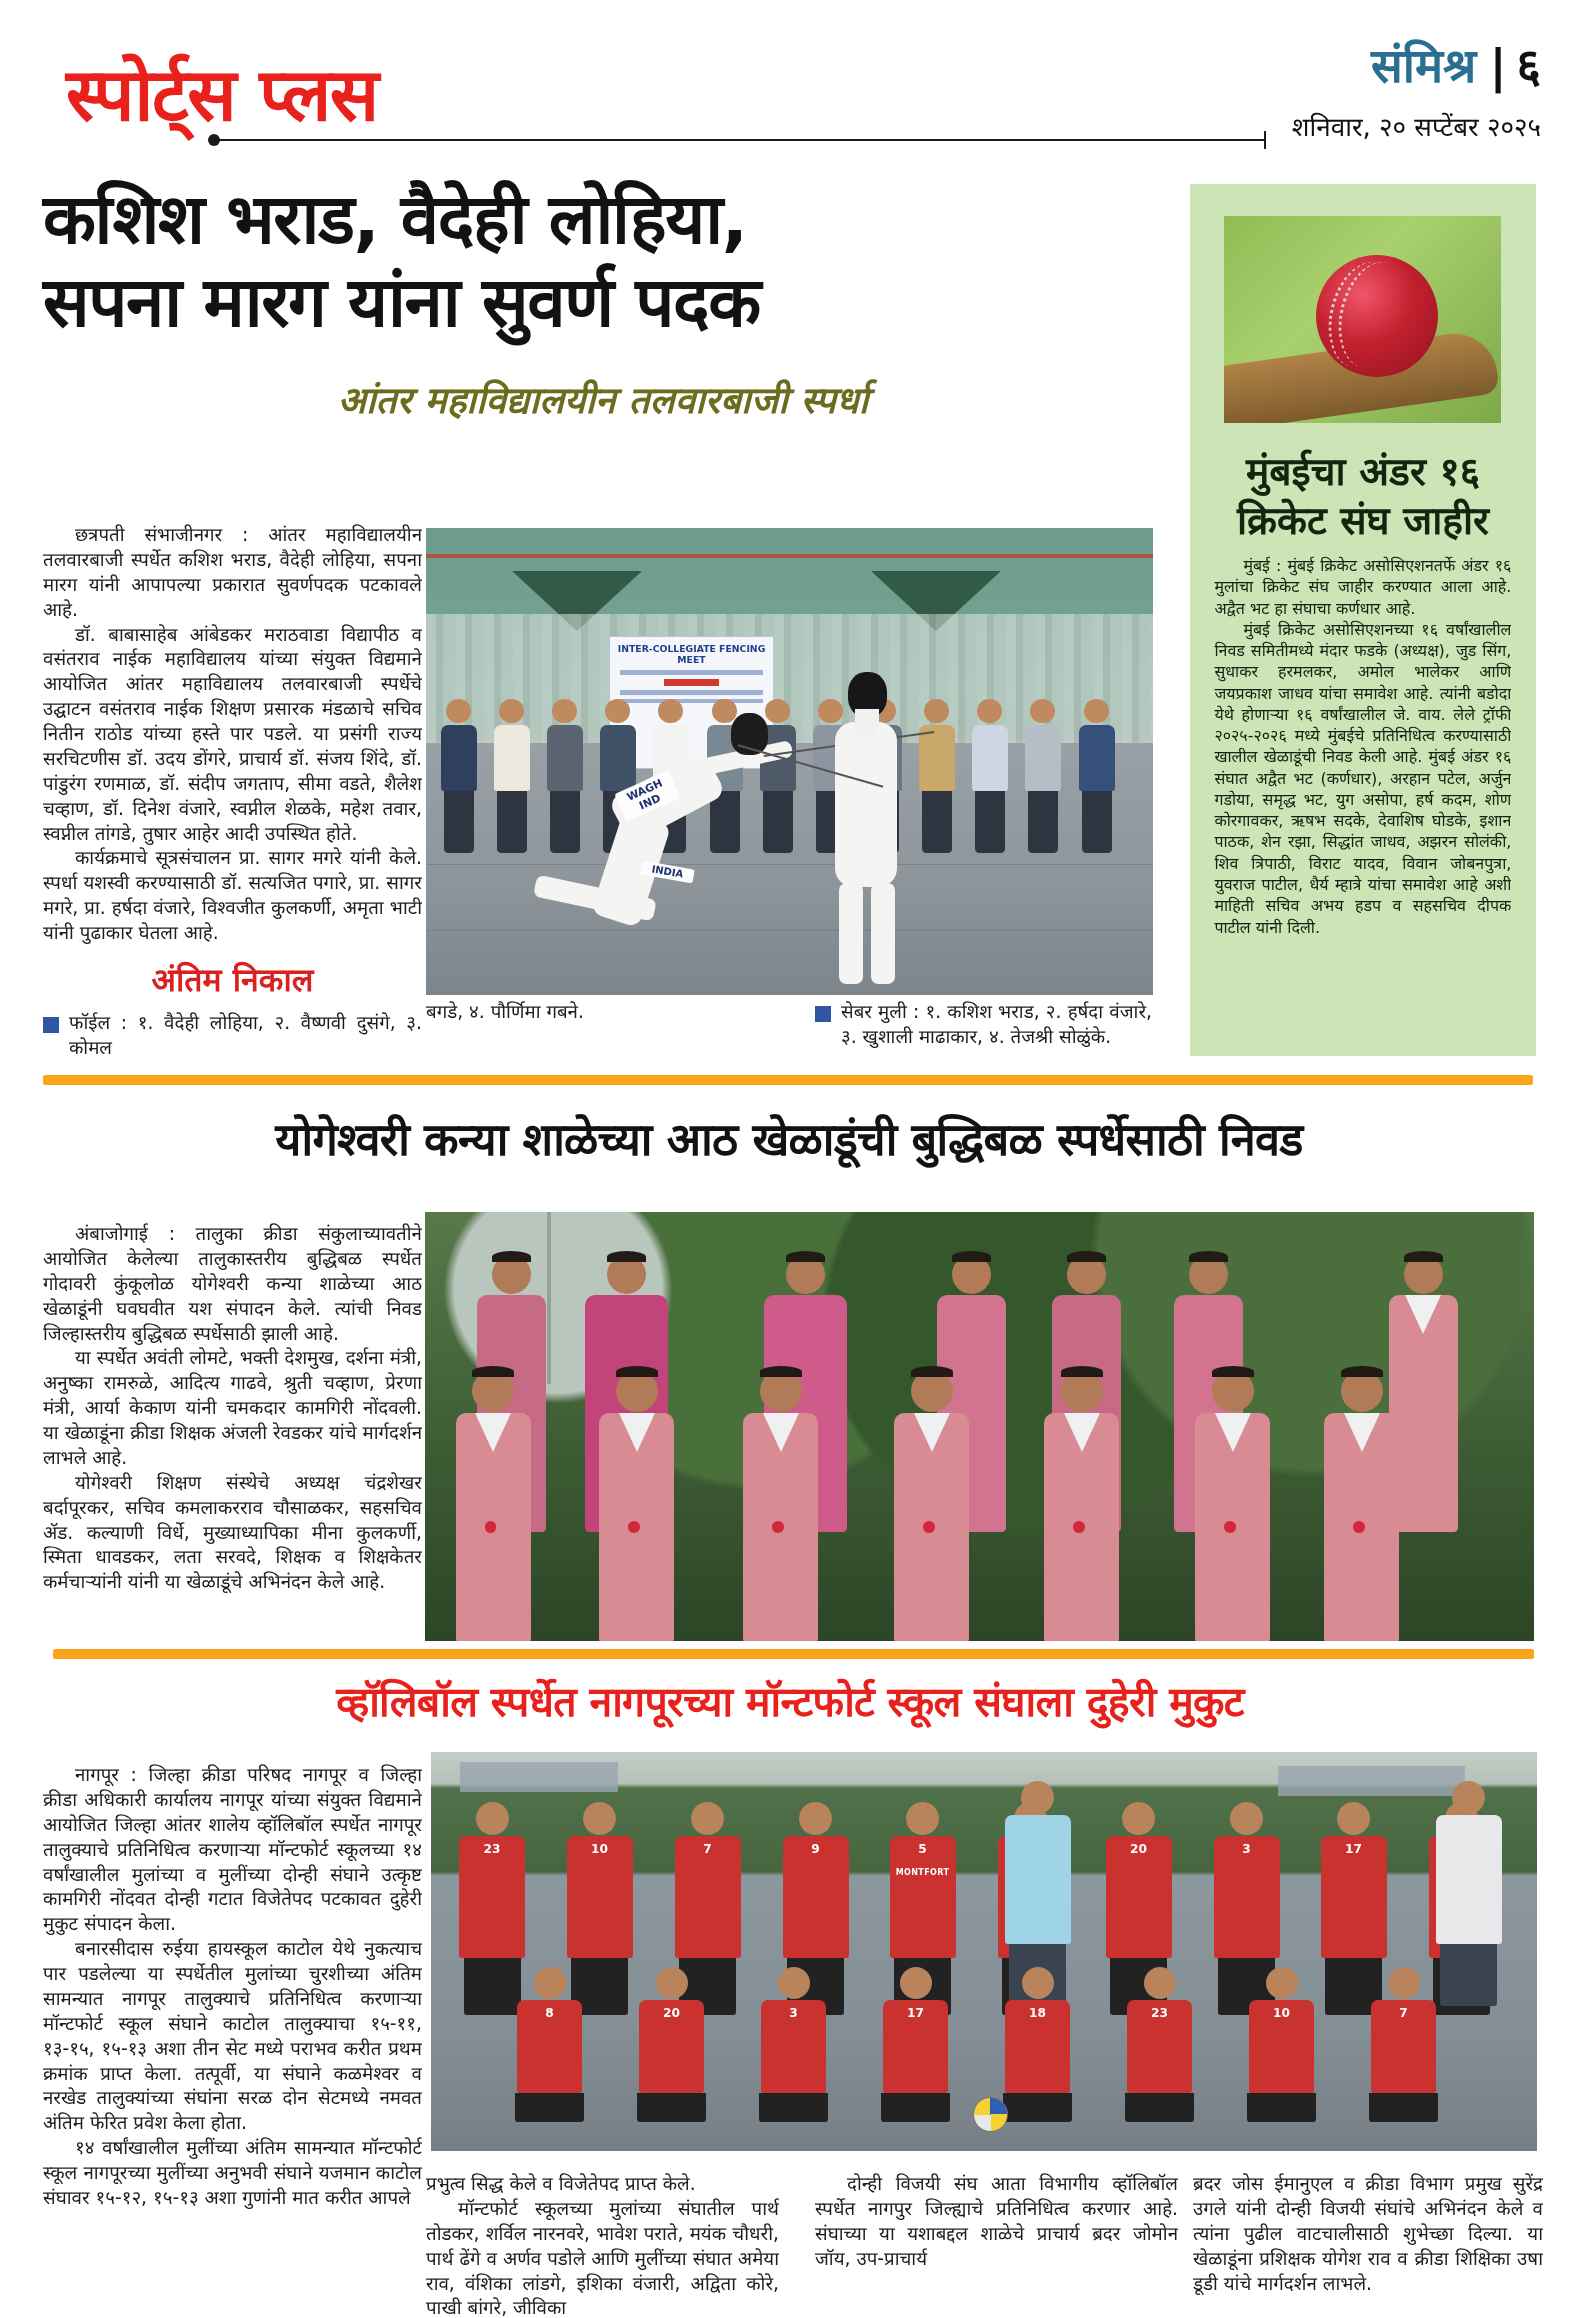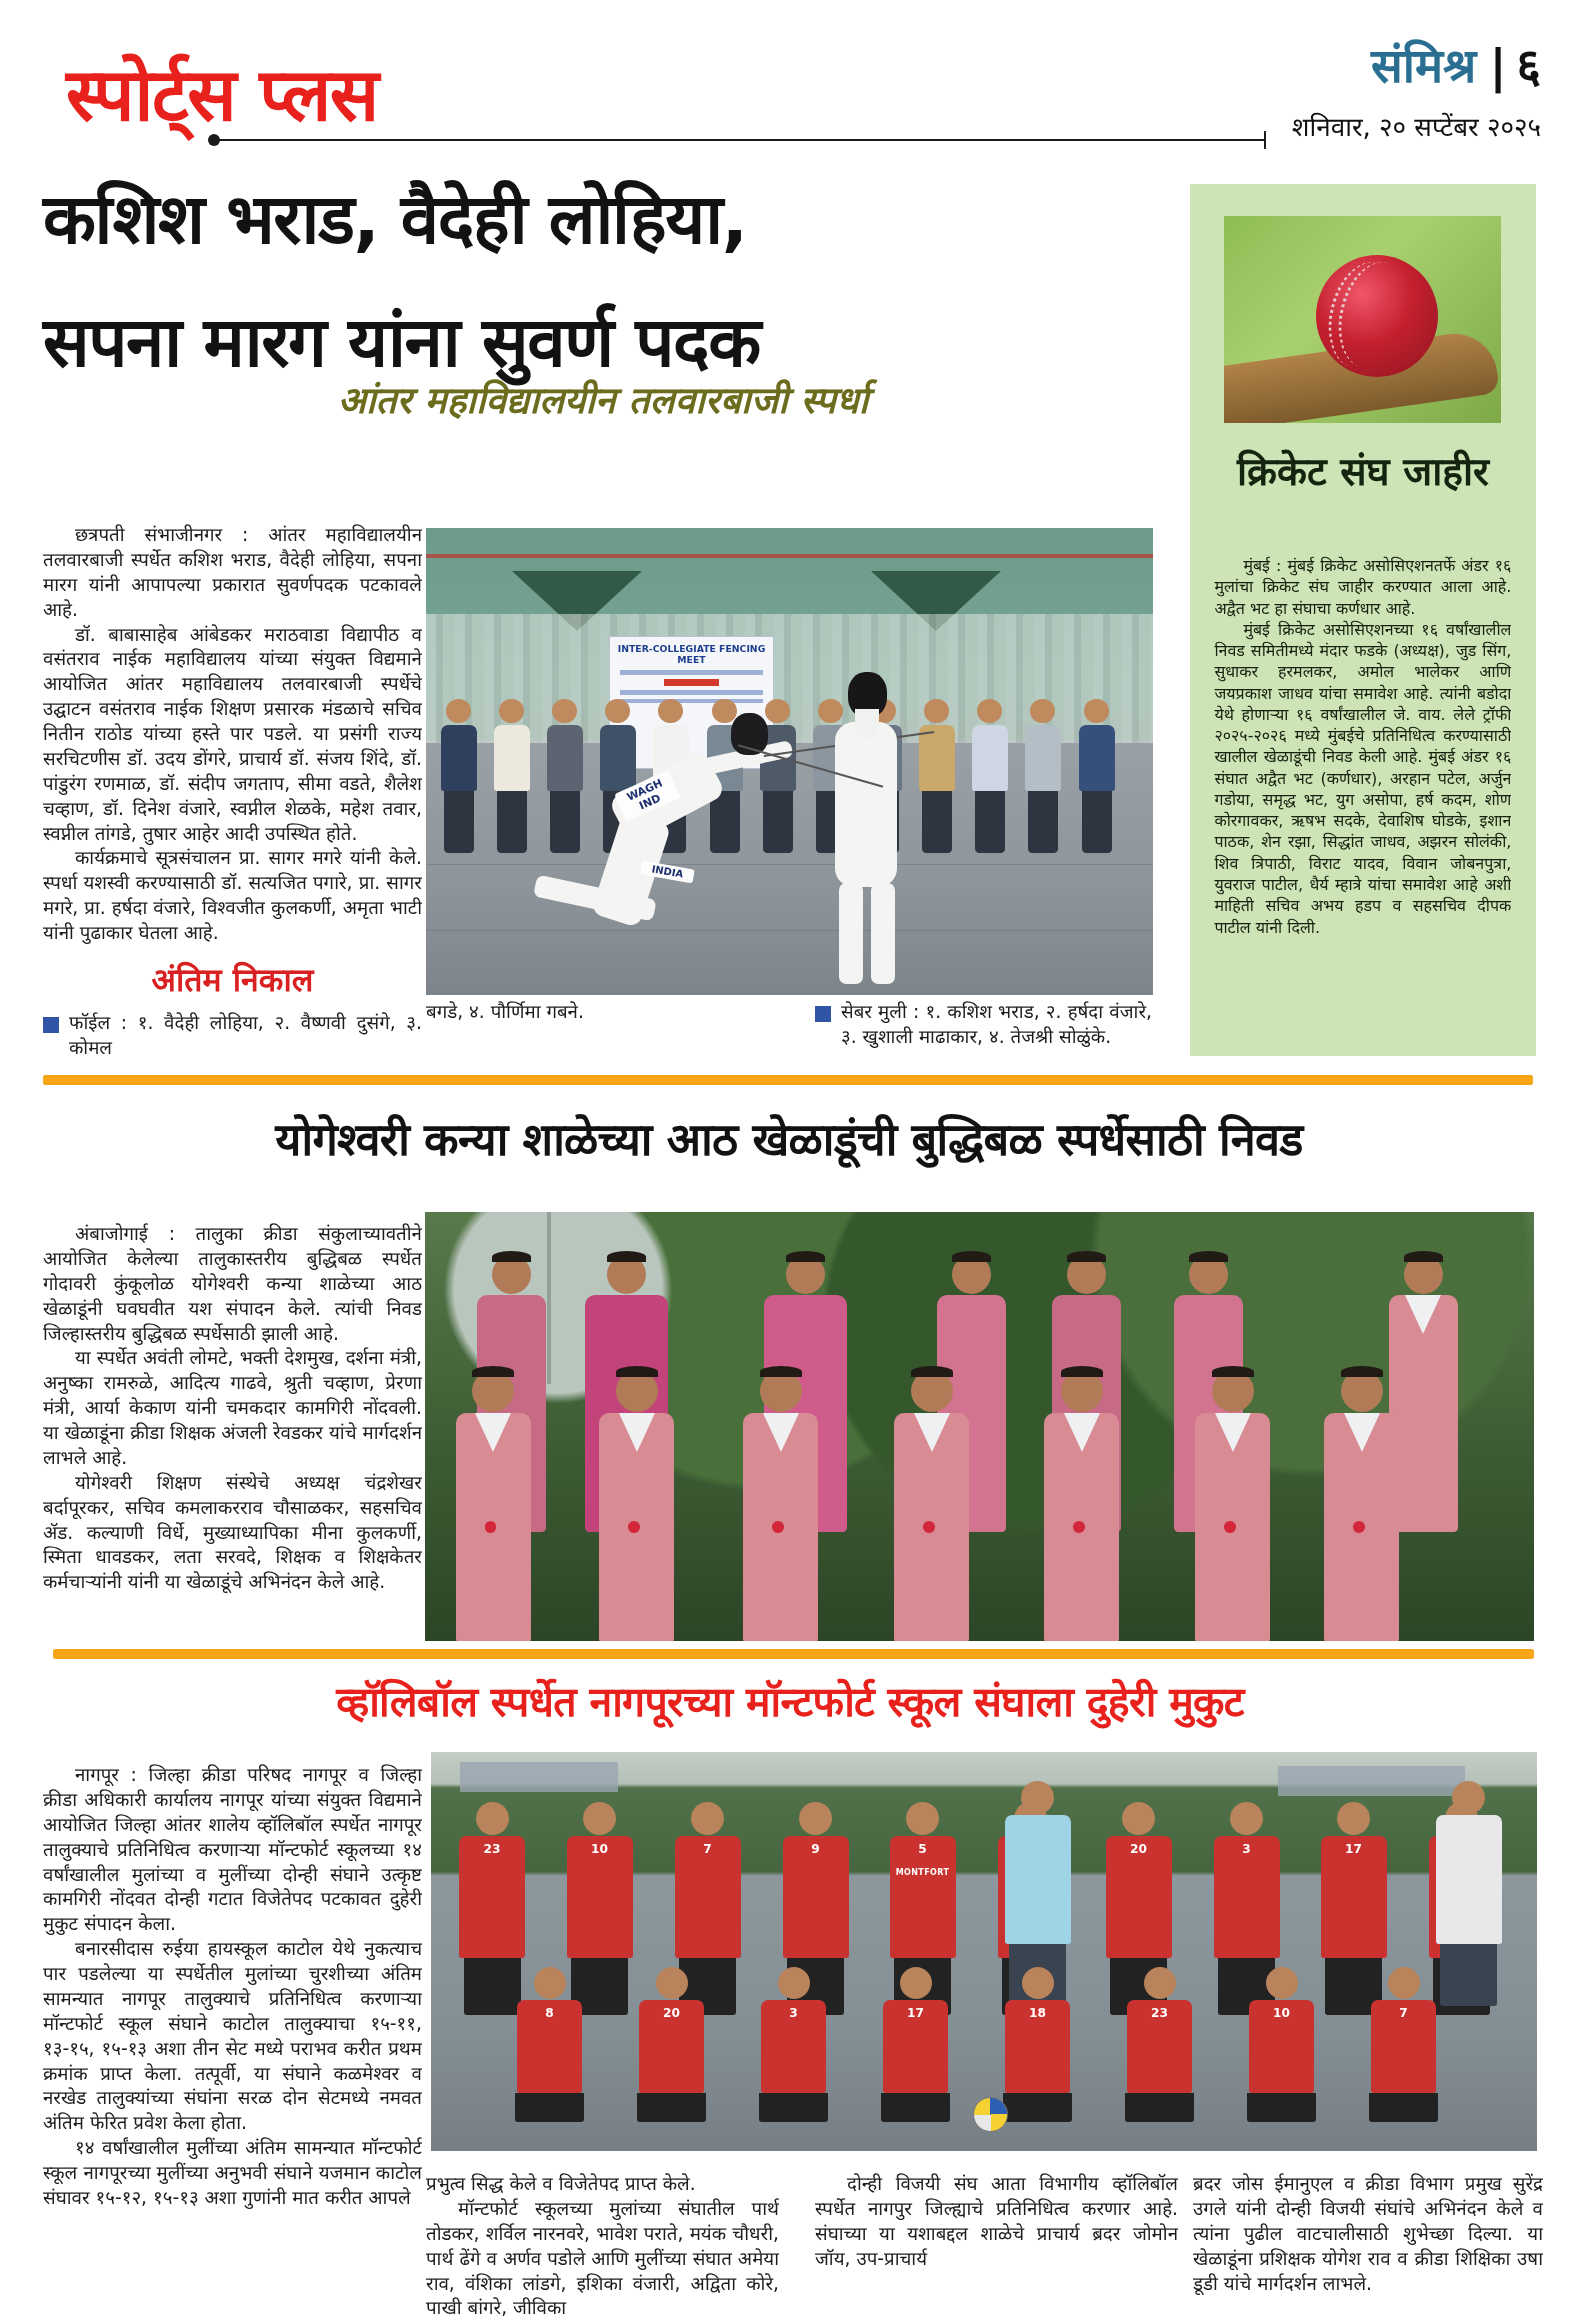--- a/index.html
+++ b/index.html
@@ -14,21 +14,21 @@
   .mast-section{color:#2a6f91;font-weight:bold;}
   .mast-pipe{color:#111;font-weight:bold;padding:0 10px 0 13px;}
   .mast-page{color:#111;font-weight:bold;}
   .mast-date{right:42px;top:108px;font-size:26px;color:#111;}
   .mast-rule{left:215px;top:139px;width:1050px;height:2.2px;background:#1a1a1a;}
   .mast-rule .dot{position:absolute;left:-7.2px;top:-5px;width:12.2px;height:12.2px;border-radius:50%;background:#1a1a1a;}
   .mast-rule .tick{position:absolute;right:-1.4px;top:-8px;width:2.2px;height:18px;background:#1a1a1a;}
   
   .centerflex{display:flex;justify-content:center;align-items:flex-start;}
   .a1-head{left:43px;top:178px;width:1120px;flex-direction:column;text-align:right;
-    font-weight:bold;font-size:69px;line-height:1.2;color:#121212;letter-spacing:-1.4px;gap:40px;}
+    font-weight:bold;font-size:69px;line-height:1.2;color:#121212;letter-spacing:-1.4px;}
   .a1-head span{white-space:nowrap;}
   .a1-sub{left:43px;top:373px;width:1120px;font-size:37px;font-weight:bold;color:#6c6c1e;white-space:nowrap;font-style:italic;}
   .a2-head{left:43px;top:1107px;width:1492px;font-size:45px;font-weight:bold;color:#121212;white-space:nowrap;letter-spacing:-0.7px;}
   .a3-head{left:43px;top:1672px;width:1494px;font-size:41px;font-weight:bold;color:#e8211d;white-space:nowrap;letter-spacing:-0.7px;}
   
   .col{font-size:18.7px;line-height:1.33;text-align:justify;color:#1c1c1c;overflow:hidden;}
   .col p{margin:0;text-indent:32px;}
   .a1-col1{left:43px;top:523px;width:379px;height:550px;}
   .a2-col1{left:43px;top:1222px;width:379px;height:421px;}
   .a3-col1{left:43px;top:1763px;width:379px;height:539px;}
@@ -253,20 +253,21 @@
 
 <div class="abs sidebar">
   <div class="sb-photo">
     <div class="sb-bat"></div>
     <div class="sb-ball">
       <div class="sb-seam"></div>
       <div class="sb-seam sb-seam2"></div>
     </div>
   </div>
   <div class="sb-title">
+    <div>मुंबईचा अंडर १६</div>
     <div>क्रिकेट संघ जाहीर</div>
   </div>
   <div class="sb-body">
     <p>मुंबई : मुंबई क्रिकेट असोसिएशनतर्फे अंडर १६ मुलांचा क्रिकेट संघ जाहीर करण्यात आला आहे. अद्वैत भट हा संघाचा कर्णधार आहे.</p>
     <p>मुंबई क्रिकेट असोसिएशनच्या १६ वर्षांखालील निवड समितीमध्ये मंदार फडके (अध्यक्ष), जुड सिंग, सुधाकर हरमलकर, अमोल भालेकर आणि जयप्रकाश जाधव यांचा समावेश आहे. त्यांनी बडोदा येथे होणाऱ्या १६ वर्षांखालील जे. वाय. लेले ट्रॉफी २०२५-२०२६ मध्ये मुंबईचे प्रतिनिधित्व करण्यासाठी खालील खेळाडूंची निवड केली आहे. मुंबई अंडर १६ संघात अद्वैत भट (कर्णधार), अरहान पटेल, अर्जुन गडोया, समृद्ध भट, युग असोपा, हर्ष कदम, शोण कोरगावकर, ऋषभ सदके, देवाशिष घोडके, इशान पाठक, शेन रझा, सिद्धांत जाधव, अझरन सोलंकी, शिव त्रिपाठी, विराट यादव, विवान जोबनपुत्रा, युवराज पाटील, धैर्य म्हात्रे यांचा समावेश आहे अशी माहिती सचिव अभय हडप व सहसचिव दीपक पाटील यांनी दिली.</p>
   </div>
 </div>
 
 <div class="abs divider div1"></div>
 

